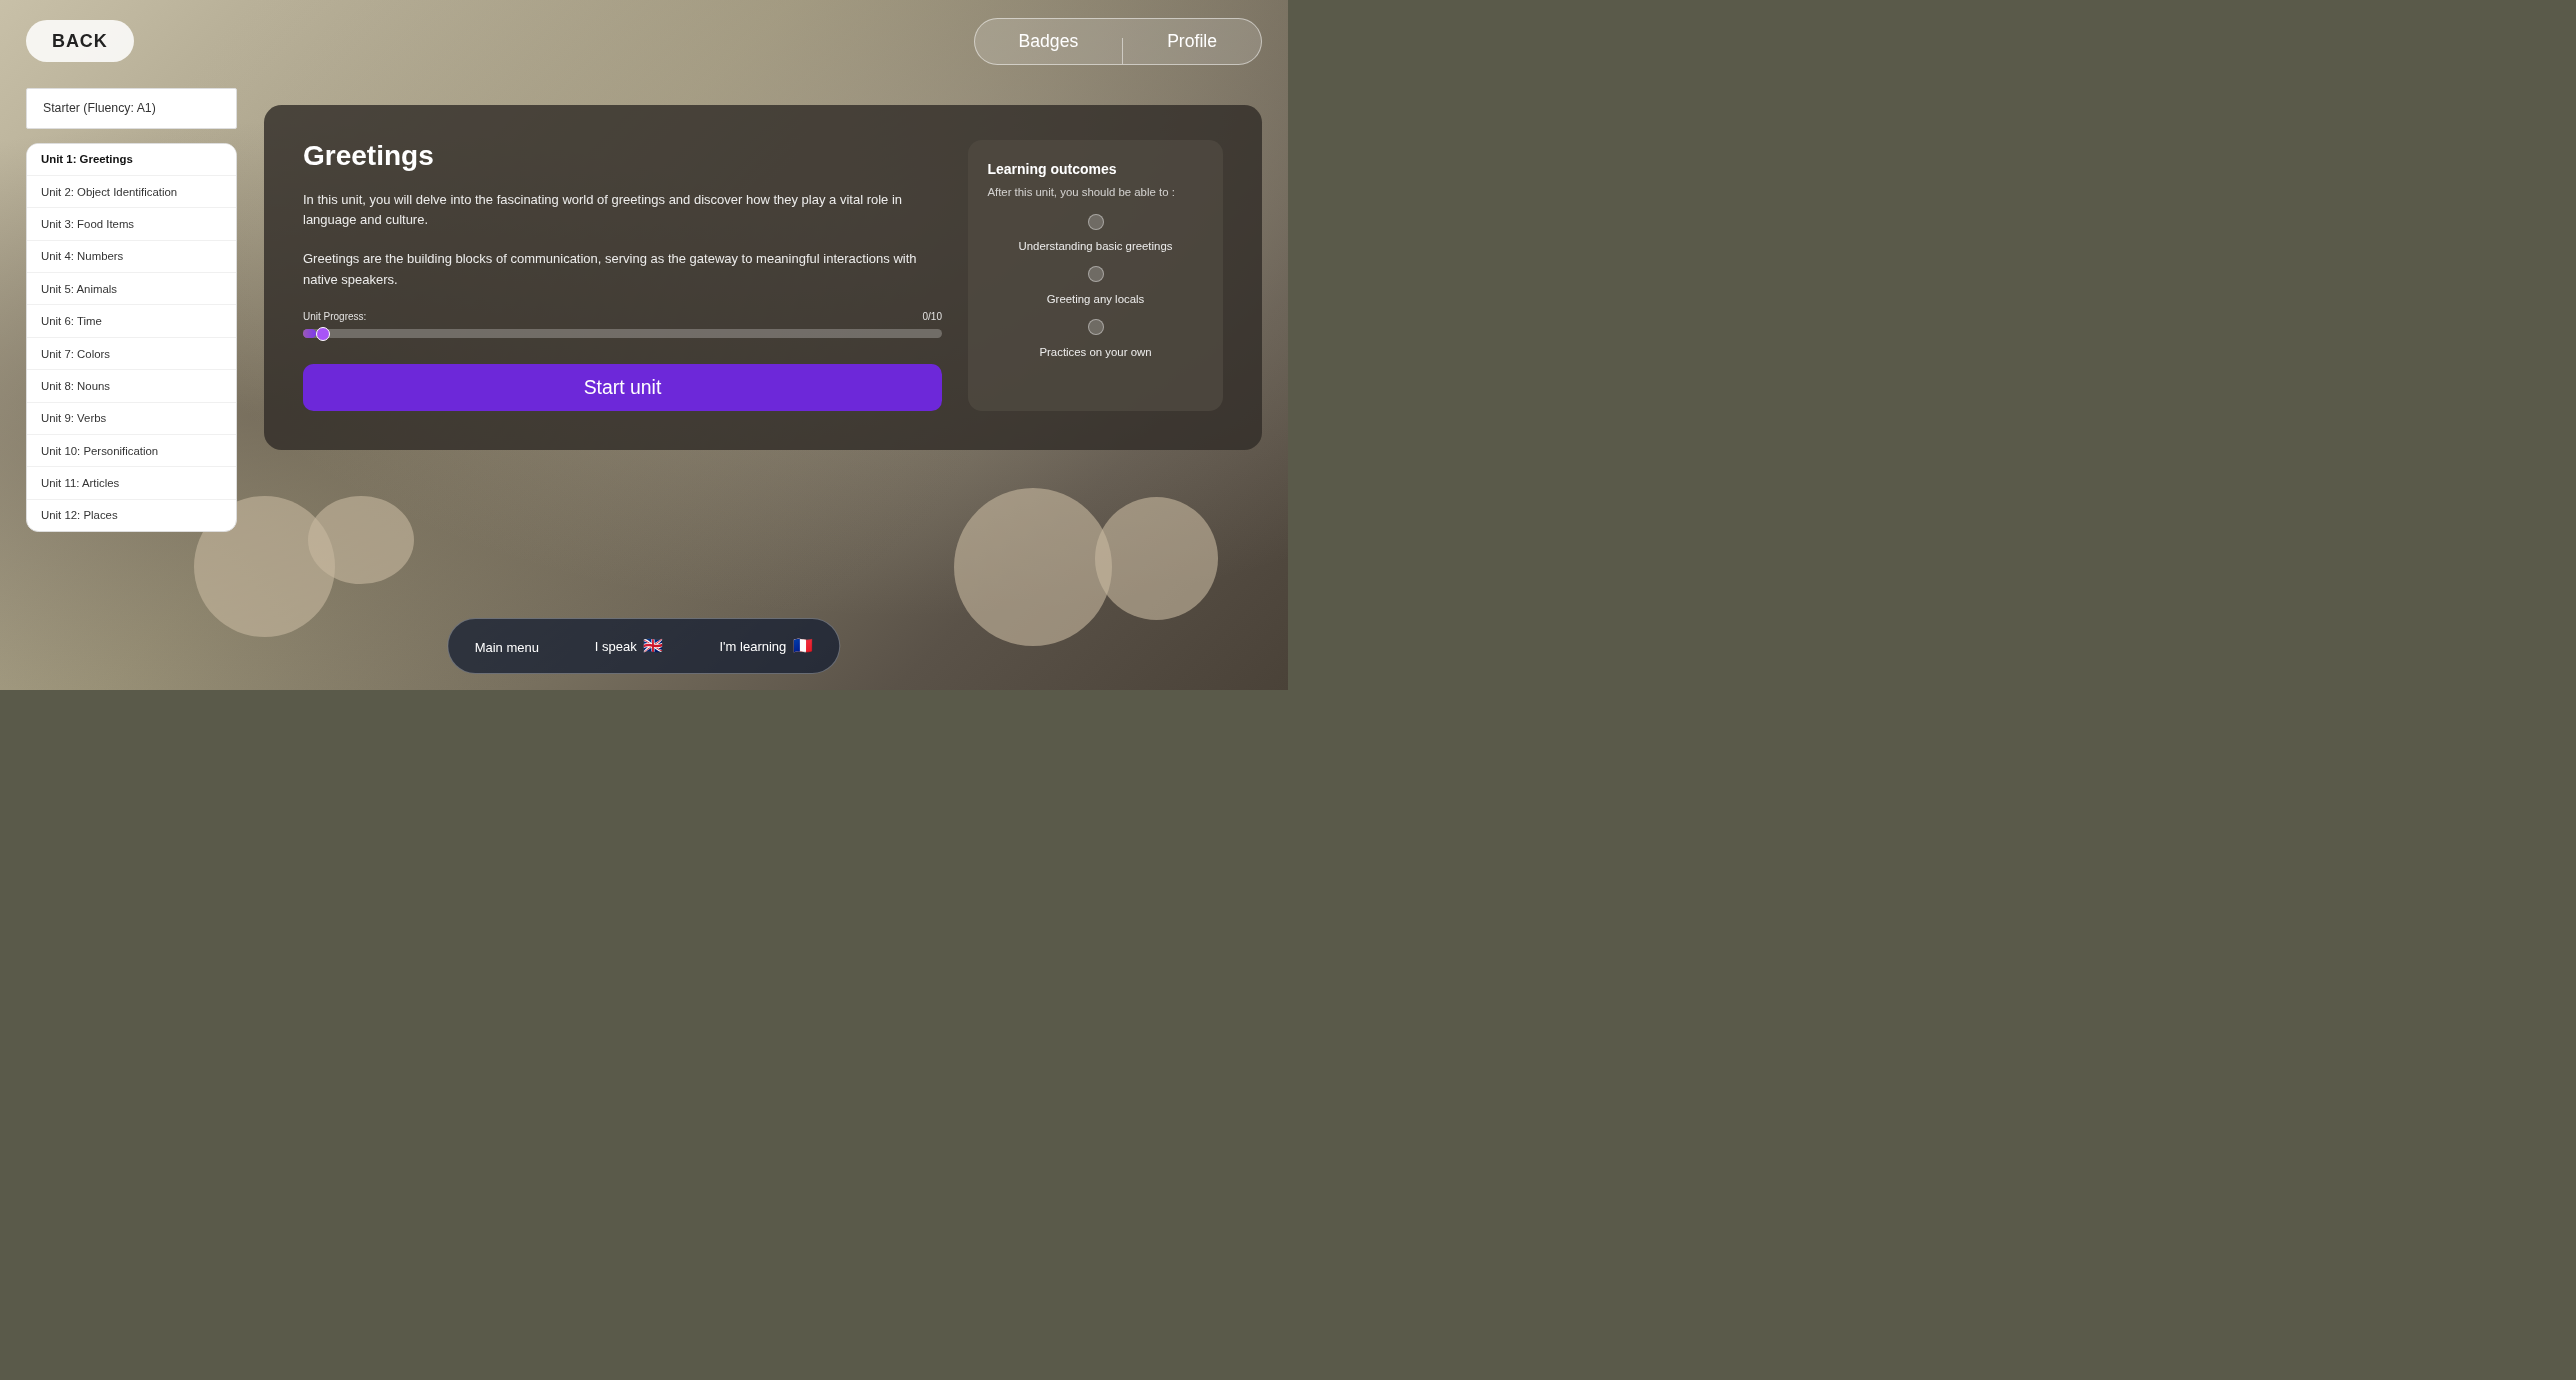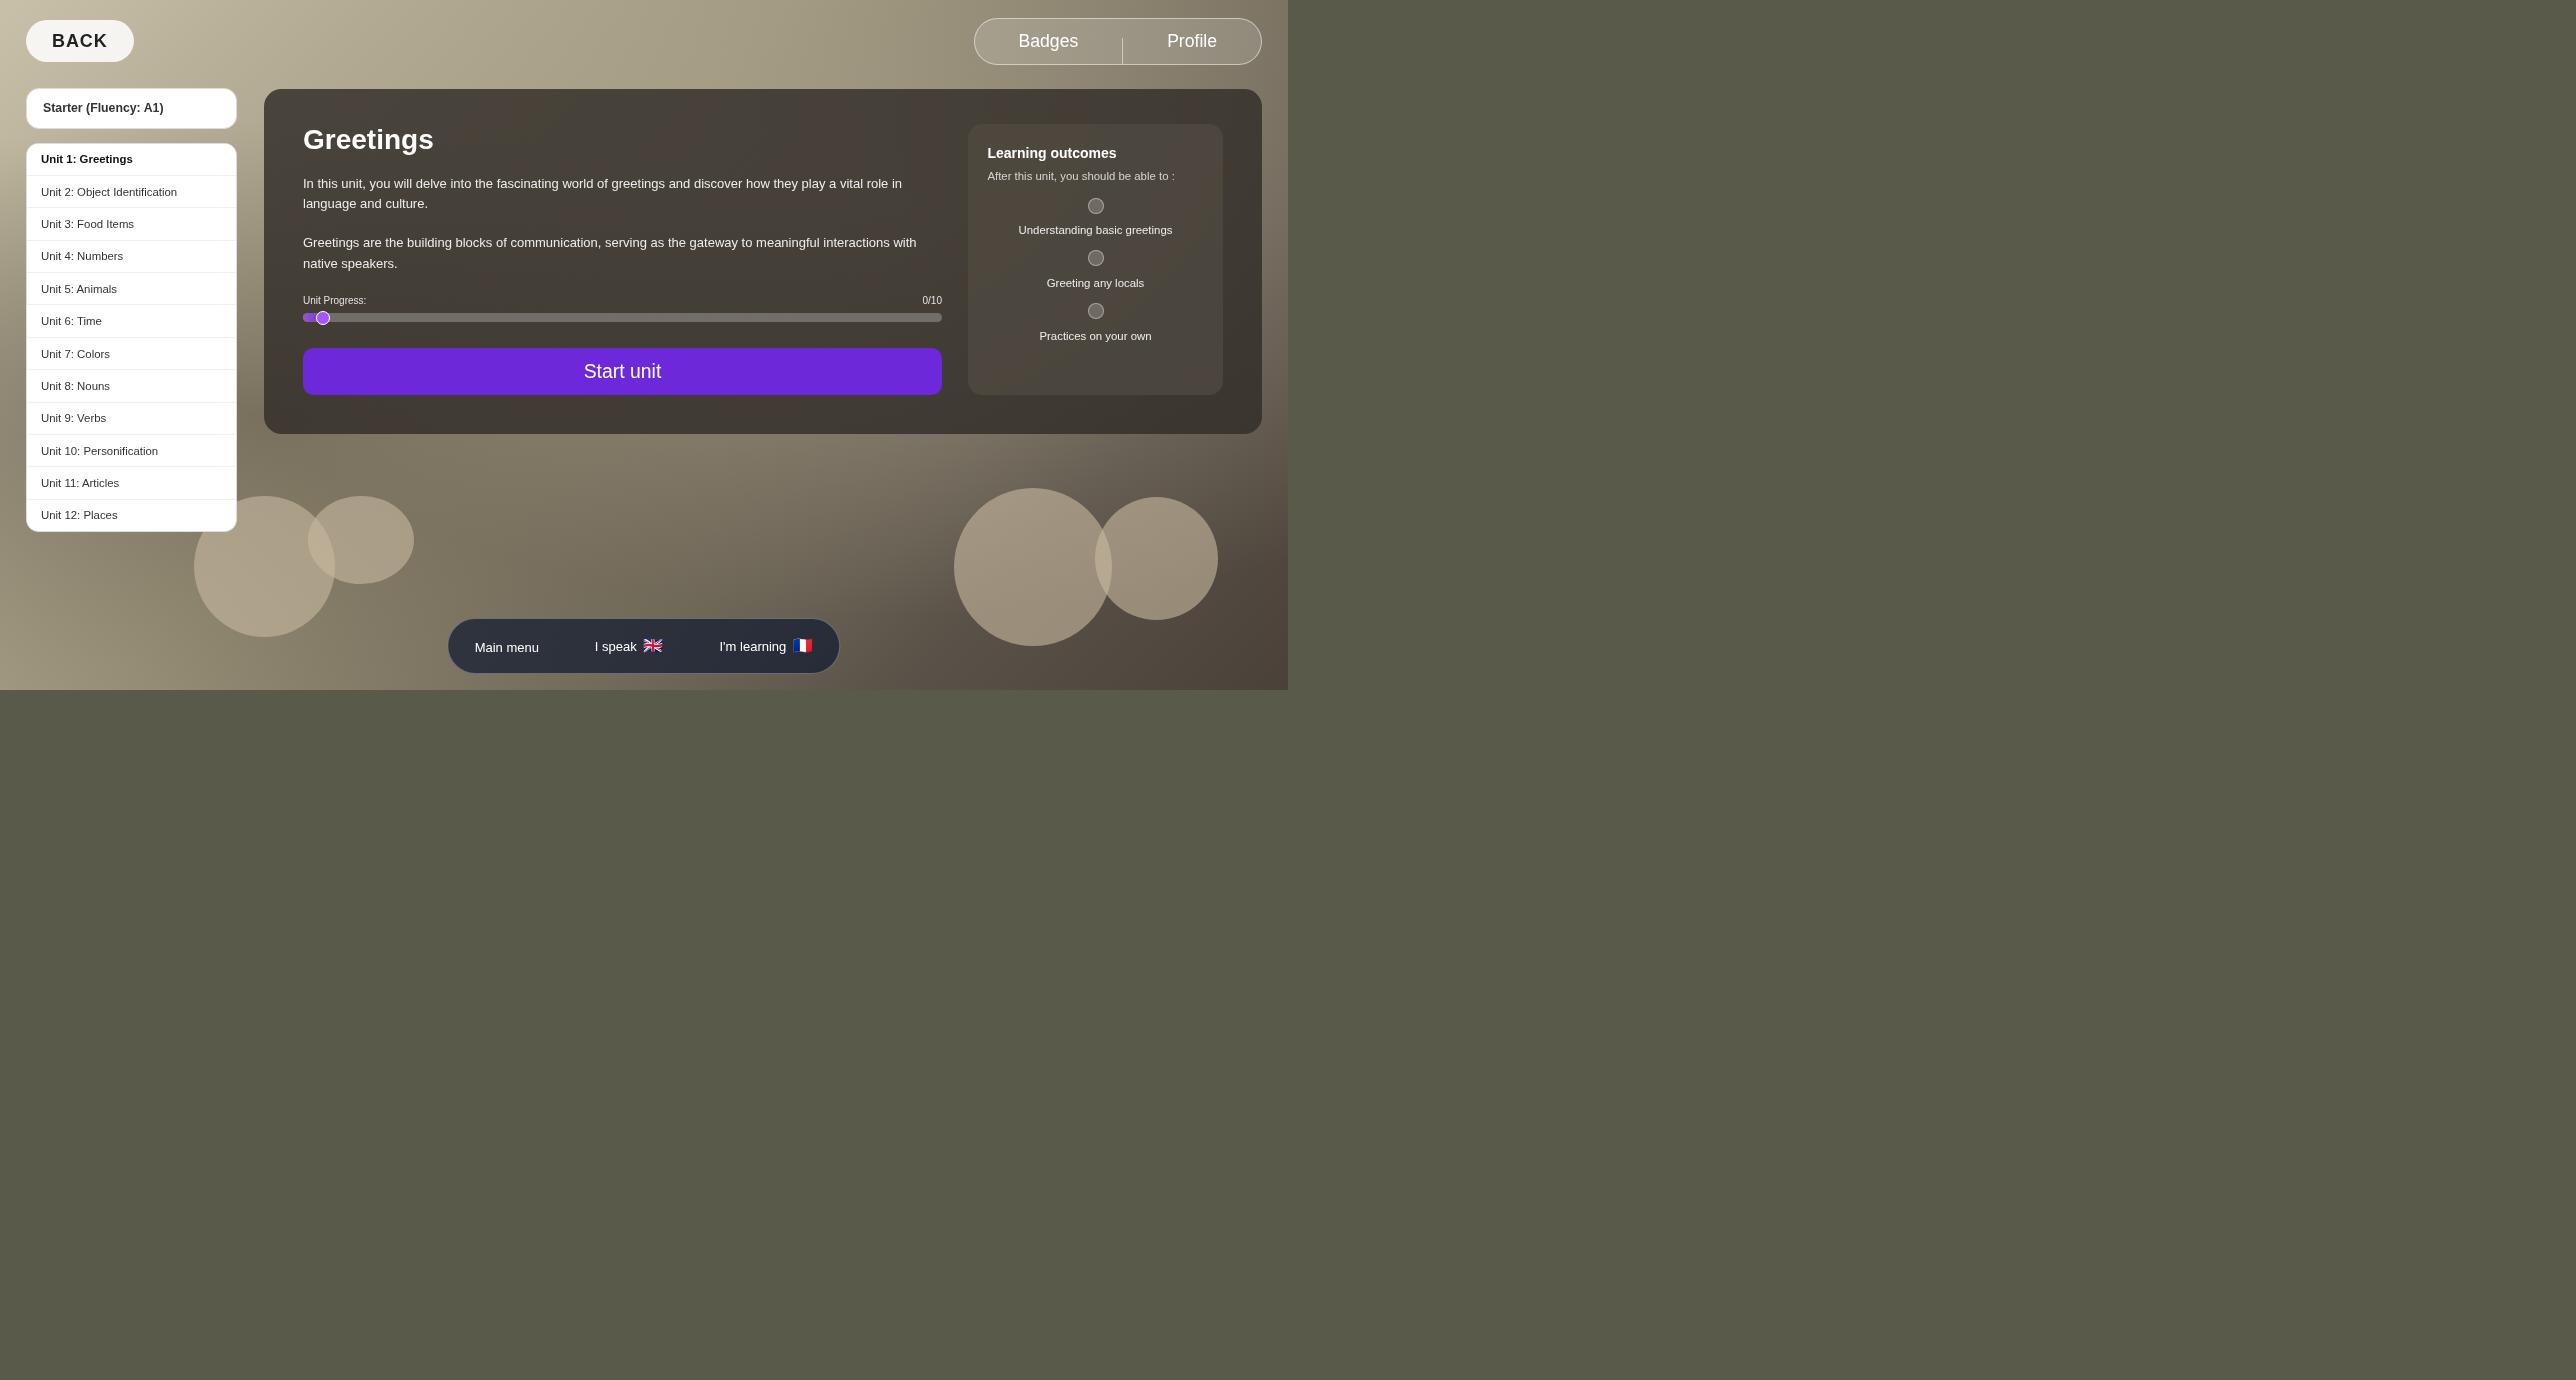--- a/index.html
+++ b/index.html
@@ -84,25 +84,25 @@
     .sidebar {
       position: absolute;
       top: 88px;
       left: 26px;
       width: 211px;
       z-index: 10;
     }
 
     .fluency-badge {
       background: #fff;
-      border-radius: 13px;
+      border-radius: 2px;
       padding: 12.3px 16px;
       font-size: 12.3px;
       color: #333;
-      font-weight: 700;
+      font-weight: 400;
       margin-bottom: 14px;
       border: 0.9px solid #ddd;
     }
 
     .units-list {
       background: #fff;
       border-radius: 12.3px;
       overflow: hidden;
       border: 0.9px solid #ddd;
     }
@@ -121,21 +121,21 @@
 
     .unit-item.active {
       background: #fff;
       font-weight: 600;
       color: #111;
     }
 
     
     .main-panel {
       position: absolute;
-      top: 89px;
+      top: 105px;
       left: 264px;
       right: 26px;
       background: rgba(50, 45, 40, 0.82);
       border-radius: 17.6px;
       padding: 35px 39px 39px;
       z-index: 10;
       color: #fff;
     }
 
     .panel-inner {

